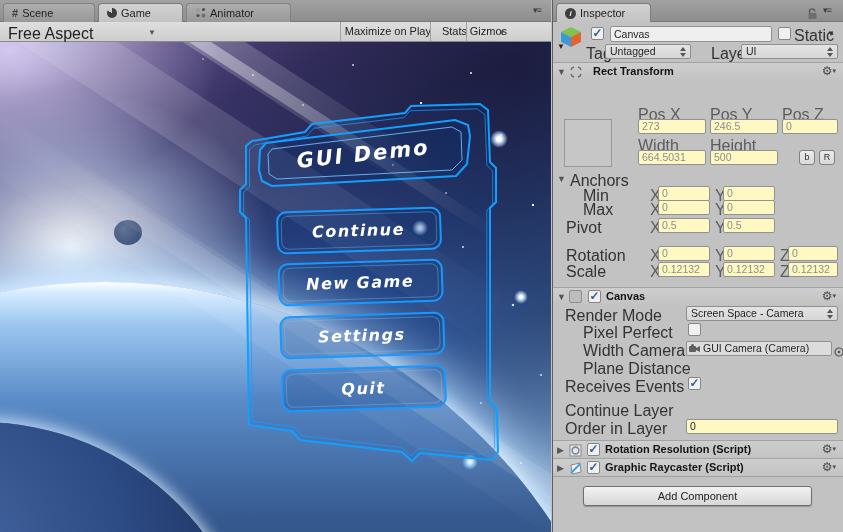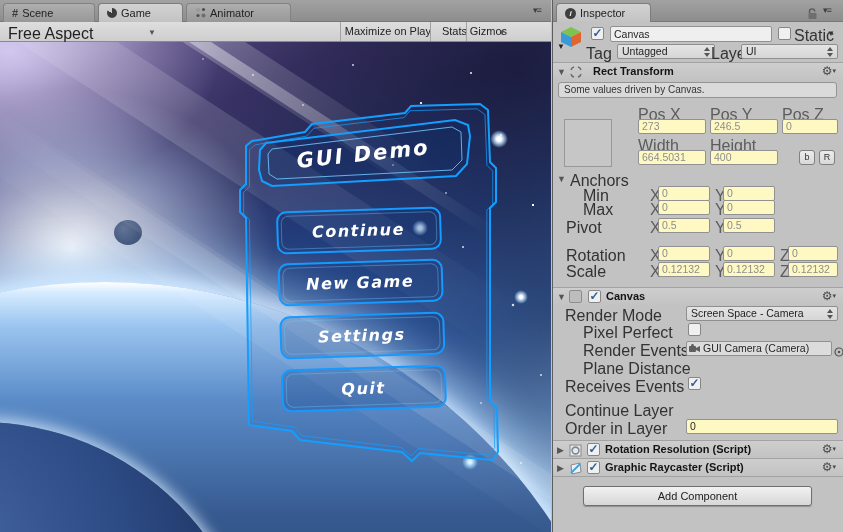--- a/index.html
+++ b/index.html
@@ -197,55 +197,54 @@
       </svg>
     </span>
     <span class="abs" style="left:4px;top:42px;font-size:8px;color:#222;">▼</span>
     <span class="cb" style="left:38px;top:27px;">✓</span>
     <input class="fld" style="left: 57px; top: 26px; width: 162px; height: 16px; background: rgb(239, 239, 239);" readonly="" value="Canvas">
     <span class="cb" style="left:225px;top:27px;"></span>
     <span class="lbl" style="left:241px;top:27px;">Static</span>
     <span class="abs" style="left:274px;top:29px;font-size:8px;color:#333;">▼</span>
 
     <span class="lbl" style="left:33px;top:45px;">Tag</span>
-    <div class="pop" style="left:64px;top:44px;width:98px;">
+    <div class="pop" style="left:52px;top:44px;width:86px;">
       <span>Untagged</span><span class="dd"></span>
     </div>
     <span class="lbl" style="left:158px;top:45px;">Layer</span>
     <div class="pop" style="left:188px;top:44px;width:97px;">
       <span>UI</span><span class="dd"></span>
     </div>
 
     <div class="hdr" style="top:62px;">
       <span class="fold" style="left:4px;top:4px;">▼</span>
       <span class="abs" style="left:16px;top:2px;">
         <svg width="14" height="14" viewBox="0 0 14 14" fill="none" stroke="#6a6a6a" stroke-width="1.4">
           <path d="M5 2 A4 4 0 0 0 2 5"></path>
             <path d="M9 2 A4 4 0 0 1 12 5"></path>
             <path d="M2 9 A4 4 0 0 0 5 12"></path>
             <path d="M12 9 A4 4 0 0 1 9 12"></path>
         </svg>
       </span>
       <span class="t" style="left:40px;">Rect Transform</span>
       <span class="gear">⚙<small>▾</small></span>
     </div>
-    <div id="helpbox">Some values driven by Canvas.</div>
 
     <span class="abs" style="left:11px;top:119px;width:48px;height:48px;border:1px solid #989898;background:#c6c6c6;box-sizing:border-box;"></span>
 
     <span class="lbl g" style="left:85px;top:106px;">Pos X</span>
     <span class="lbl g" style="left:157px;top:106px;">Pos Y</span>
     <span class="lbl g" style="left:229px;top:106px;">Pos Z</span>
     <span class="fld dis" style="left:85px;top:119px;width:68px;">273</span>
     <span class="fld dis" style="left:157px;top:119px;width:68px;">246.5</span>
     <span class="fld dis" style="left:229px;top:119px;width:56px;">0</span>
     <span class="lbl g" style="left:85px;top:137px;">Width</span>
     <span class="lbl g" style="left:157px;top:137px;">Height</span>
     <span class="fld dis" style="left:85px;top:150px;width:68px;">664.5031</span>
-    <span class="fld dis" style="left:157px;top:150px;width:68px;">400</span>
+    <span class="fld dis" style="left:157px;top:150px;width:68px;">500</span>
     <span class="sqbtn" style="left:246px;top:150px;">b</span>
     <span class="sqbtn" style="left:266px;top:150px;">R</span>
 
     <span class="fold" style="left:4px;top:174px;">▼</span>
     <span class="lbl" style="left:17px;top:172px;">Anchors</span>
     <span class="lbl" style="left:30px;top:187px;">Min</span>
     <span class="lbl g" style="left:97px;top:187px;">X</span>
     <span class="fld dis" style="left:105px;top:186px;width:52px;">0</span>
     <span class="lbl g" style="left:162px;top:187px;">Y</span>
     <span class="fld dis" style="left:170px;top:186px;width:52px;">0</span>
@@ -283,21 +282,21 @@
       <span class="cb" style="left:35px;top:2px;">✓</span>
       <span class="t" style="left:53px;">Canvas</span>
       <span class="gear">⚙<small>▾</small></span>
     </div>
     <span class="lbl" style="left:12px;top:307px;">Render Mode</span>
     <div class="pop" style="left:133px;top:306px;width:152px;">
       <span>Screen Space - Camera</span><span class="dd"></span>
     </div>
     <span class="lbl" style="left:30px;top:324px;">Pixel Perfect</span>
     <span class="cb" style="left:135px;top:323px;"></span>
-    <span class="lbl" style="left:30px;top:342px;">Render Events</span>
+    <span class="lbl" style="left:30px;top:342px;">Width Camera</span>
     <div class="fld" style="left:133px;top:341px;width:146px;background:#dcdcdc;padding-left:16px;">
       <span class="abs" style="left:2px;top:2px;">
         <svg width="12" height="10" viewBox="0 0 12 10">
             <rect x="0" y="2" width="7" height="6" rx="1" fill="#5f5f5f"></rect>
             <polygon points="7,4 11,2 11,8 7,6" fill="#5f5f5f"></polygon>
             <circle cx="3.5" cy="1.5" r="1.4" fill="#5f5f5f"></circle>
           </svg>
       </span>
       <span>GUI Camera (Camera)</span>
     </div>

